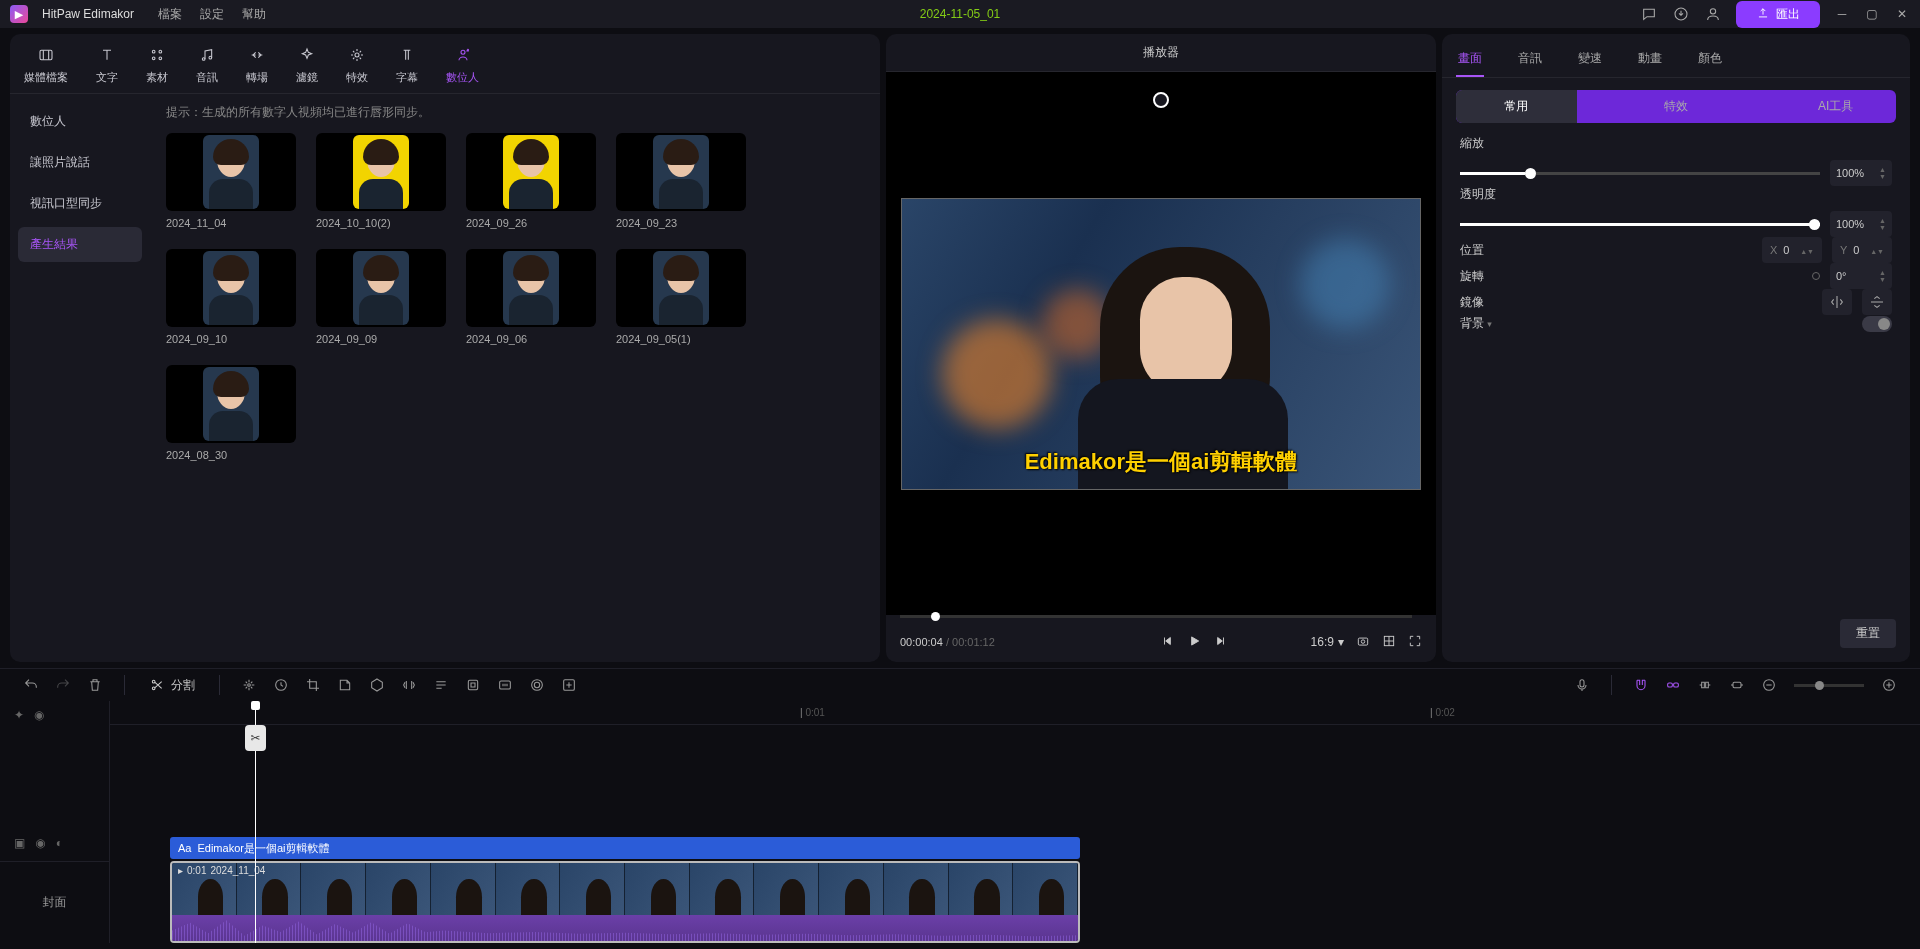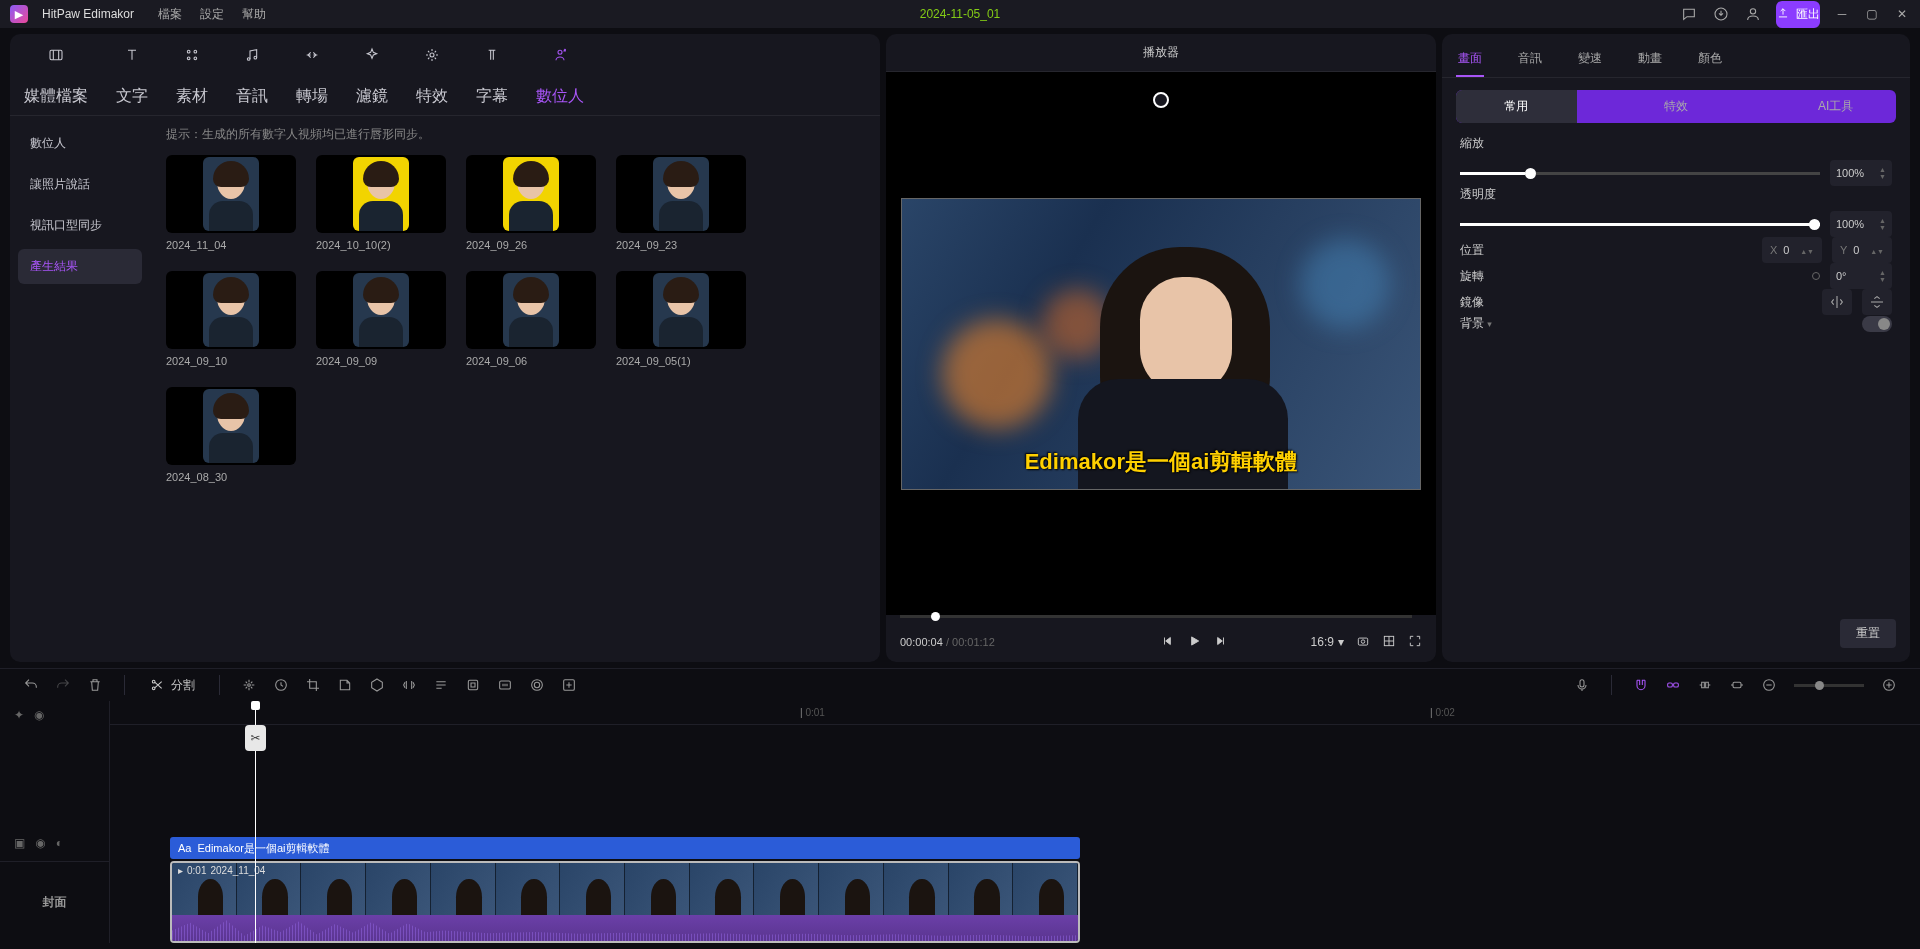--- a/index.html
+++ b/index.html
@@ -5,31 +5,31 @@
 * { margin:0; padding:0; box-sizing:border-box; font-family:"Microsoft YaHei","PingFang SC",sans-serif; }
 body { background:#0d0d12; color:#c8c8d0; font-size:12px; overflow:hidden; width:1920px; height:949px; }
 .titlebar { height:28px; background:#1a1a22; display:flex; align-items:center; padding:0 10px; gap:14px; }
 .logo { width:18px; height:18px; background:linear-gradient(135deg,#8b5cf6,#ec4899); border-radius:4px; display:flex; align-items:center; justify-content:center; font-size:11px; color:#fff; }
 .app-name { font-size:12px; color:#ddd; }
 .menu { display:flex; gap:18px; margin-left:10px; }
 .menu span { color:#aaa; cursor:pointer; }
 .proj-name { position:absolute; left:50%; transform:translateX(-50%); color:#84cc16; }
 .title-right { margin-left:auto; display:flex; gap:14px; align-items:center; }
 .title-right .ico { width:18px; height:18px; display:flex; align-items:center; justify-content:center; color:#aaa; cursor:pointer; }
-.export-btn { background:#8b3cff; color:#fff; padding:5px 0; border-radius:6px; display:flex; align-items:center; gap:6px; cursor:pointer; font-size:12px; }
+.export-btn { background:#8b3cff; color:#fff; padding:5px 20px; border-radius:6px; display:flex; align-items:center; gap:6px; cursor:pointer; font-size:12px; }
 .winbtn { width:16px; height:16px; display:flex; align-items:center; justify-content:center; color:#aaa; cursor:pointer; }
 
 .workspace { display:flex; height:640px; }
 
 .left-panel { width:870px; background:#17171f; border-radius:10px; margin:6px 0 6px 10px; display:flex; flex-direction:column; }
 .tool-tabs { display:flex; padding:10px 14px 8px; gap:28px; border-bottom:1px solid #26262e; }
 .tool-tab { display:flex; flex-direction:column; align-items:center; gap:4px; color:#c8c8d0; cursor:pointer; }
 .tool-tab.active { color:#a855f7; }
 .tool-tab .ti { width:22px; height:22px; display:flex; align-items:center; justify-content:center; }
-.tool-tab .tl { font-size:16px;margin-top:16px; }
+.tool-tab .tl { font-size:11px; }
 
 .left-body { display:flex; flex:1; overflow:hidden; }
 .side-list { width:140px; padding:10px 8px; display:flex; flex-direction:column; gap:6px; }
 .side-item { padding:9px 12px; border-radius:6px; color:#c8c8d0; cursor:pointer; font-size:12px; }
 .side-item.active { background:#2a2a36; color:#a855f7; }
 .grid-area { flex:1; padding:10px 16px; overflow:auto; }
 .hint { color:#888; font-size:12px; margin-bottom:12px; }
 .thumb-grid { display:flex; flex-wrap:wrap; gap:20px; }
 .thumb { width:130px; }
 .thumb .img { width:130px; height:78px; background:#000; border-radius:6px; display:flex; align-items:center; justify-content:center; overflow:hidden; }
@@ -89,21 +89,21 @@
 .tl-right { margin-left:auto; display:flex; gap:6px; align-items:center; }
 .tl-right .purple { color:#a855f7; }
 .zoom-slider { width:70px; height:3px; background:#333; margin:0 6px; position:relative; }
 .zoom-slider .zk { position:absolute; left:30%; top:-3px; width:9px; height:9px; border-radius:50%; background:#888; }
 
 .tl-body { flex:1; display:flex; }
 .tl-left { width:110px; background:#0d0d12; border-right:1px solid #1f1f28; display:flex; flex-direction:column; }
 .tl-left-spacer { flex:1; }
 .tl-left-row { height:28px; display:flex; align-items:center; gap:10px; padding:0 14px; color:#666; }
 .tl-left-icons { height:36px; display:flex; align-items:center; gap:10px; padding:0 14px; color:#666; }
-.cover-lbl { height:82px; display:flex; align-items:center; justify-content:center; color:#999; font-size:12px; border-top:1px solid #1f1f28;font-weight:bold; }
+.cover-lbl { height:82px; display:flex; align-items:center; justify-content:center; color:#999; font-size:12px; border-top:1px solid #1f1f28; }
 
 .tl-tracks { flex:1; position:relative; overflow:hidden; }
 .ruler { height:24px; position:relative; border-bottom:1px solid #1f1f28; }
 .ruler .tick { position:absolute; top:6px; color:#555; font-size:10px; }
 .playhead { position:absolute; top:0; bottom:0; width:1px; background:#fff; z-index:10; }
 .playhead .grip { position:absolute; top:24px; left:-10px; width:21px; height:26px; background:#e8e8e8; border-radius:4px; display:flex; align-items:center; justify-content:center; color:#333; font-size:12px; }
 .playhead .cap { position:absolute; top:0; left:-4px; width:9px; height:9px; background:#fff; border-radius:2px; }
 .track-space { height:110px; }
 .text-track { height:22px; margin:2px 0 0 60px; width:910px; background:#2b5cd8; border-radius:3px; display:flex; align-items:center; padding:0 8px; gap:6px; color:#fff; font-size:11px; }
 .video-track { height:82px; margin:2px 0 0 60px; width:910px; background:#1a1a26; border:2px solid #bbb; border-radius:4px; position:relative; overflow:hidden; }

